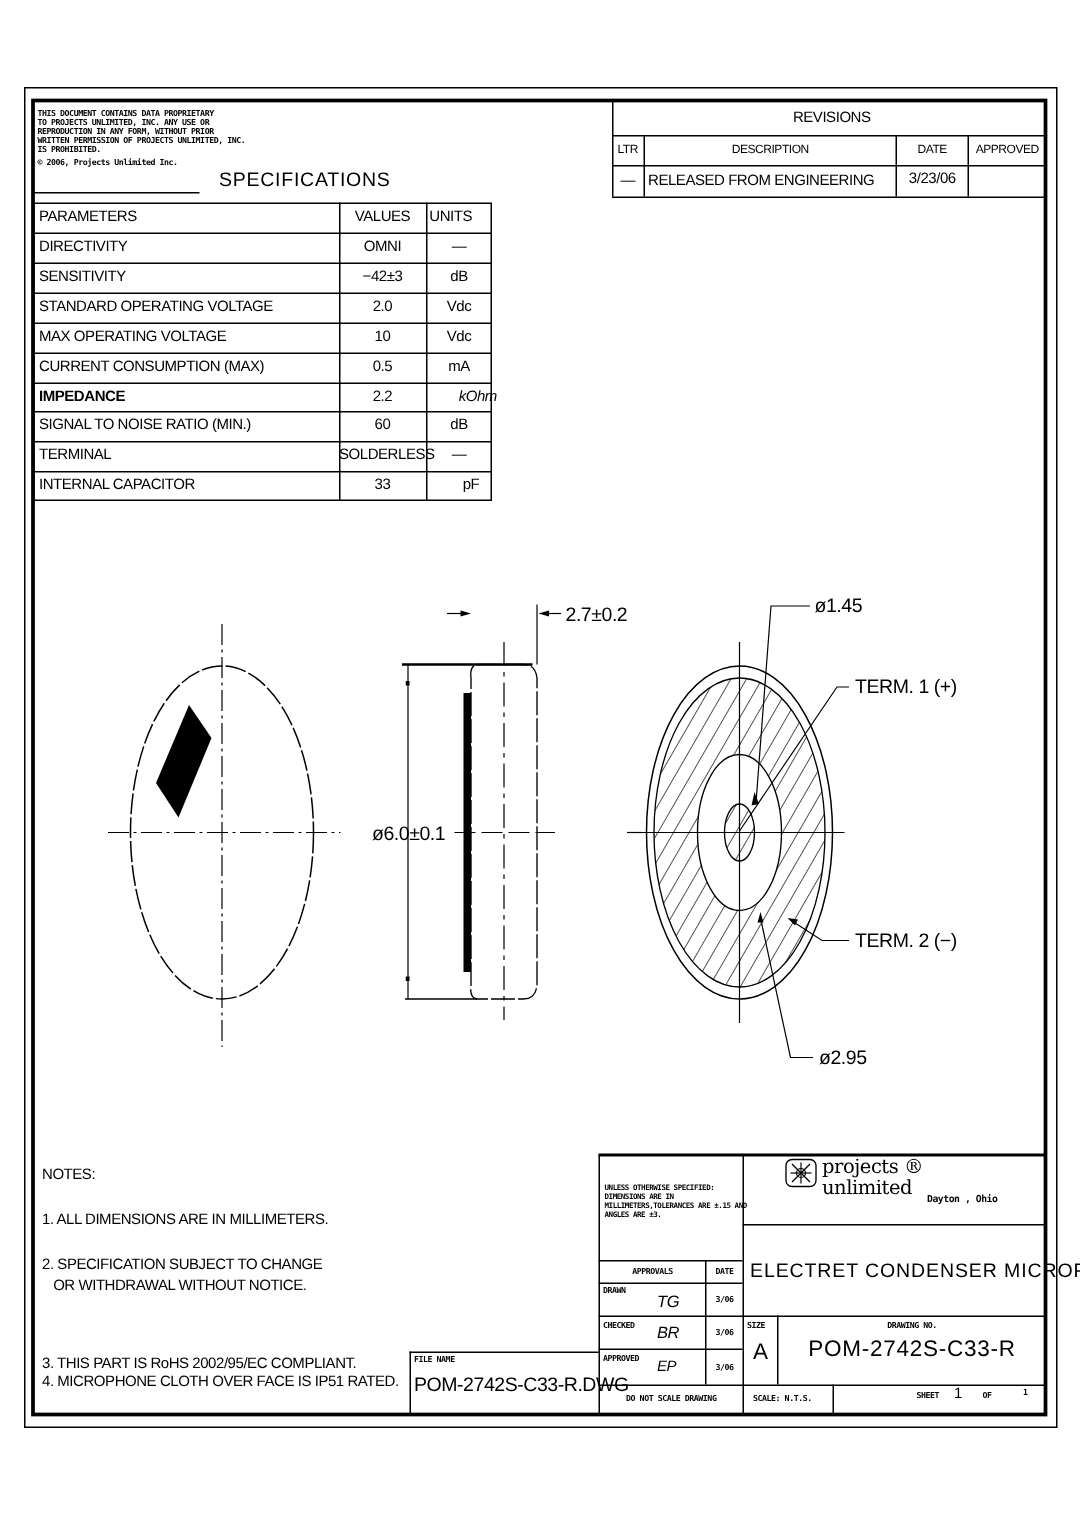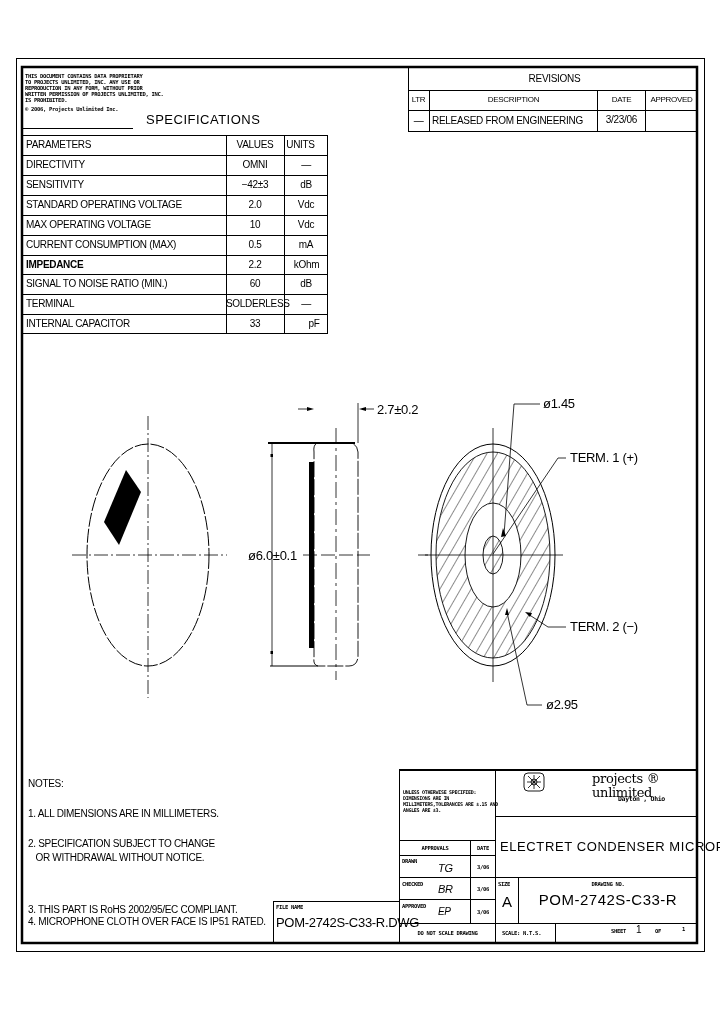--- a/index.html
+++ b/index.html
@@ -173,21 +173,21 @@
   <div class="t cad md" style="left:26px;top:220px;">MAX OPERATING VOLTAGE</div>
   <div class="t cad md ctr" style="left:226px;top:220px;width:58px;">10</div>
   <div class="t cad md ctr" style="left:284px;top:220px;width:44px;">Vdc</div>
 
   <div class="t cad md" style="left:26px;top:240px;">CURRENT CONSUMPTION (MAX)</div>
   <div class="t cad md ctr" style="left:226px;top:240px;width:58px;">0.5</div>
   <div class="t cad md ctr" style="left:284px;top:240px;width:44px;">mA</div>
 
   <div class="t cad md" style="left:26px;top:260px;font-weight:bold;">IMPEDANCE</div>
   <div class="t cad md ctr" style="left:226px;top:260px;width:58px;">2.2</div>
-  <div class="t cad md ctr" style="left:284px;top:260px;width:45px;">kOhm</div>
+  <div class="t cad md ctr" style="left:296px;top:260px;width:45px;font-style:italic;">kOhm</div>
 
   <div class="t cad md" style="left:26px;top:279px;">SIGNAL TO NOISE RATIO (MIN.)</div>
   <div class="t cad md ctr" style="left:226px;top:279px;width:58px;">60</div>
   <div class="t cad md ctr" style="left:284px;top:279px;width:44px;">dB</div>
 
   <div class="t cad md" style="left:26px;top:299px;">TERMINAL</div>
   <div class="t cad md ctr" style="left:226px;top:299px;width:58px;">SOLDERLESS</div>
   <div class="t cad md ctr" style="left:284px;top:299px;width:44px;">—</div>
 
   <div class="t cad md" style="left:26px;top:319px;">INTERNAL CAPACITOR</div>
@@ -211,21 +211,21 @@
   <div class="t cad md" style="left:28px;top:917px;">4. MICROPHONE CLOTH OVER FACE IS IP51 RATED.</div>
 </div>
 
 <div class="t tiny" style="left:403px;top:789px;font-size:5px;">
   <div>UNLESS OTHERWISE SPECIFIED:</div>
   <div>DIMENSIONS ARE IN</div>
   <div>MILLIMETERS,TOLERANCES ARE ±.15 AND</div>
   <div>ANGLES ARE ±3.</div>
 </div>
 
-<div class="t" style="left:548px;top:772px;font-family:'DejaVu Serif',serif;font-size:13px;line-height:14px;margin-left:44px;">
+<div class="t" style="left:548px;top:772px;font-family:'DejaVu Serif',serif;font-size:13px;line-height:14px;">
   <div>projects ®</div>
   <div>unlimited</div>
 </div>
 <div class="t" style="left:618px;top:796px;font-size:6.5px;font-weight:bold;">Dayton , Ohio</div>
 
 <div class="t cad lg" style="left:500px;top:840px;letter-spacing:0.6px;">ELECTRET CONDENSER MICROPHONE</div>
 
 <div class="t tiny ctr" style="left:400px;top:845px;width:70px;">APPROVALS</div>
 <div class="t tiny ctr" style="left:471px;top:845px;width:24px;">DATE</div>
 

